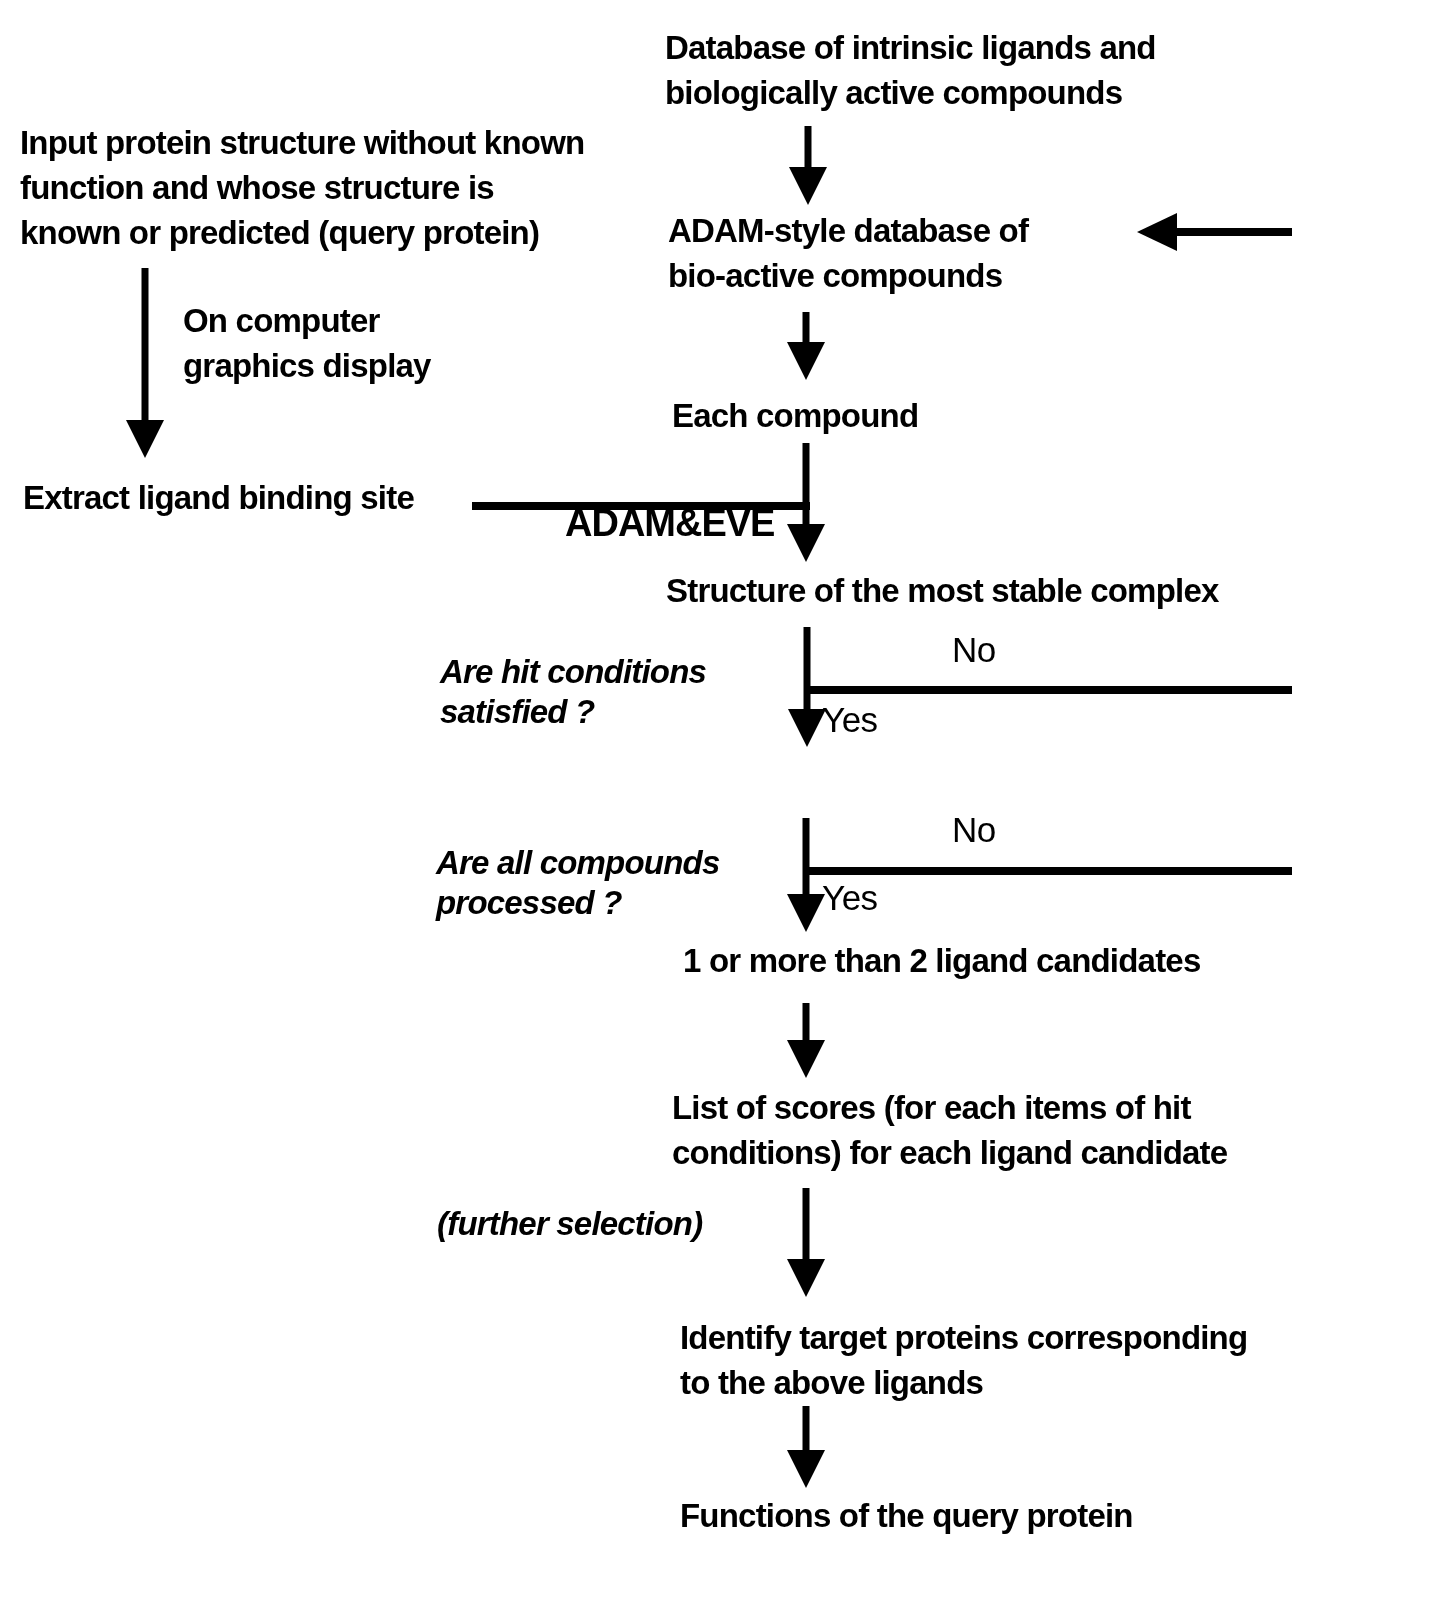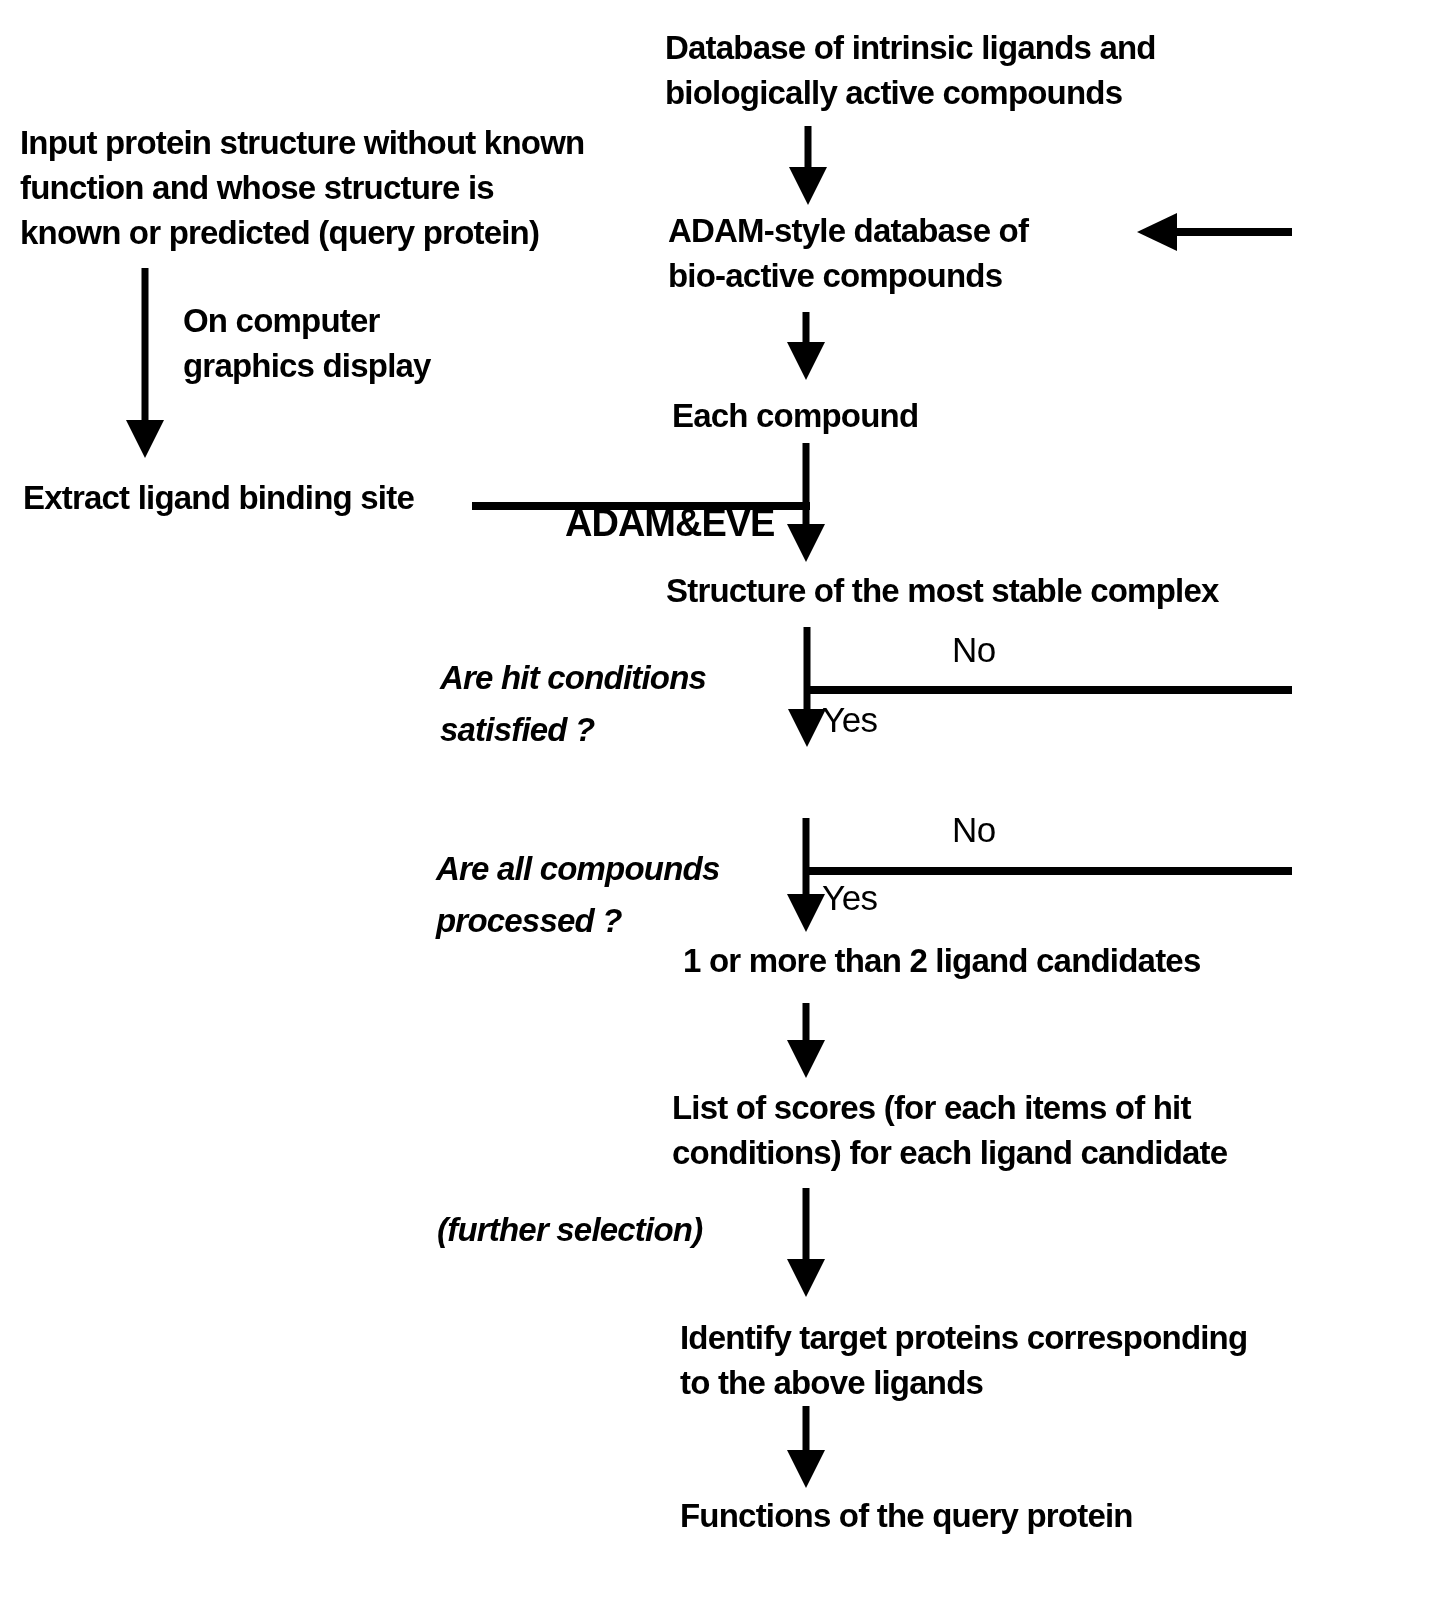--- a/index.html
+++ b/index.html
@@ -19,21 +19,21 @@
     line-height: 45px;
     letter-spacing: -0.8px;
     white-space: pre-line;
     color: #000;
   }
   .annot {
     position: absolute;
     font-size: 33px;
     font-weight: 700;
     font-style: italic;
-    line-height: 52px;
+    line-height: 40px;
     letter-spacing: -0.8px;
     white-space: pre-line;
     color: #000;
   }
   .branch-label {
     position: absolute;
     font-size: 35px;
     font-weight: 400;
     letter-spacing: -0.5px;
     white-space: nowrap;

